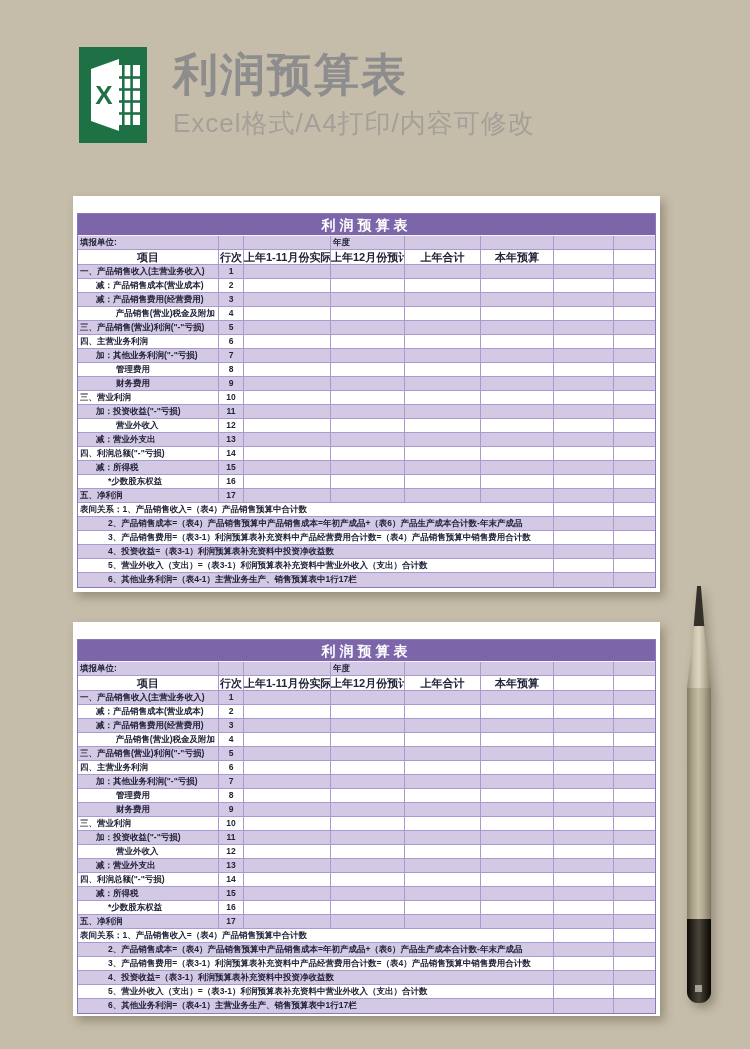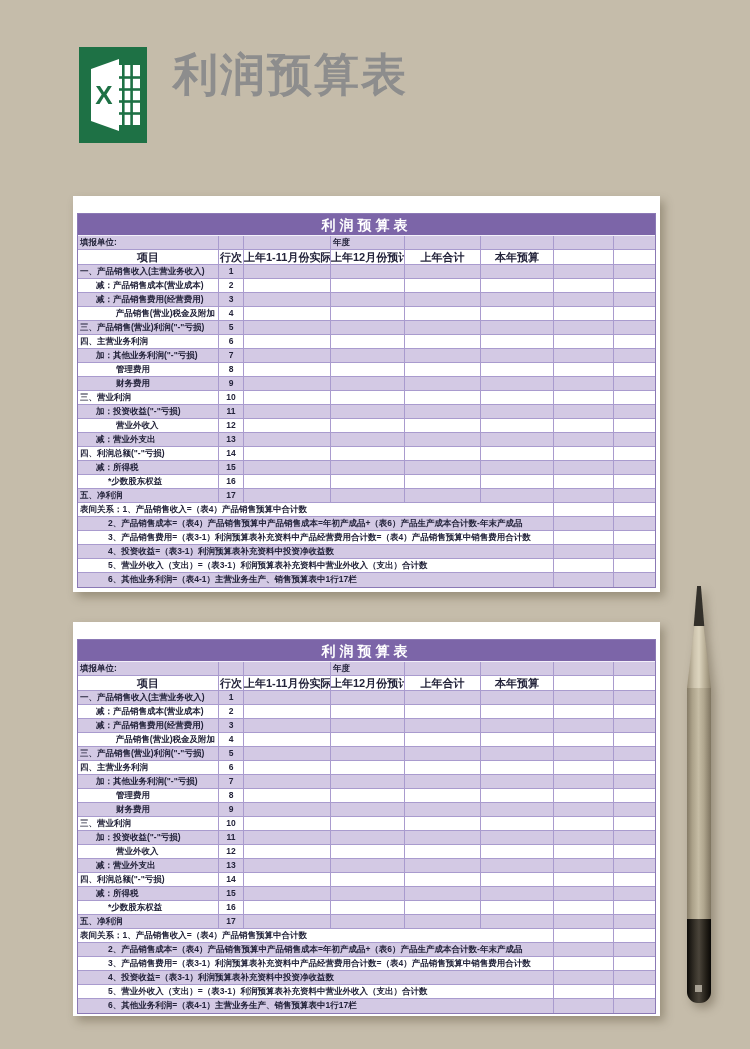--- a/index.html
+++ b/index.html
@@ -66,20 +66,21 @@
         <line x1="44.3" y1="18" x2="44.3" y2="78"></line>
         <line x1="52.6" y1="18" x2="52.6" y2="78"></line>
       </g>
     </g>
 
     <polygon points="12,22 40,12 40,84 12,74" fill="#ffffff"></polygon>
     <text x="25" y="57" text-anchor="middle" font-family="Liberation Sans, sans-serif" font-size="26" font-weight="bold" fill="#1e7145">X</text>
   </svg>
   <div class="htext">
     <div class="htitle">利润预算表</div>
+    <div class="hsub">Excel格式/A4打印/内容可修改</div>
   </div>
 </div>
 
 <section class="sheet s1">
   <div class="xl" id="xl1">
       <div class="xl-title">利润预算表</div>
       <div class="xrow purple h14">
         <div class="xc" style="width: 141px; padding-left: 2px;">填报单位:</div>
         <div class="xc" style="width: 25px; padding-left: 2px;"></div>
         <div class="xc" style="width: 87px; padding-left: 2px;"></div>

